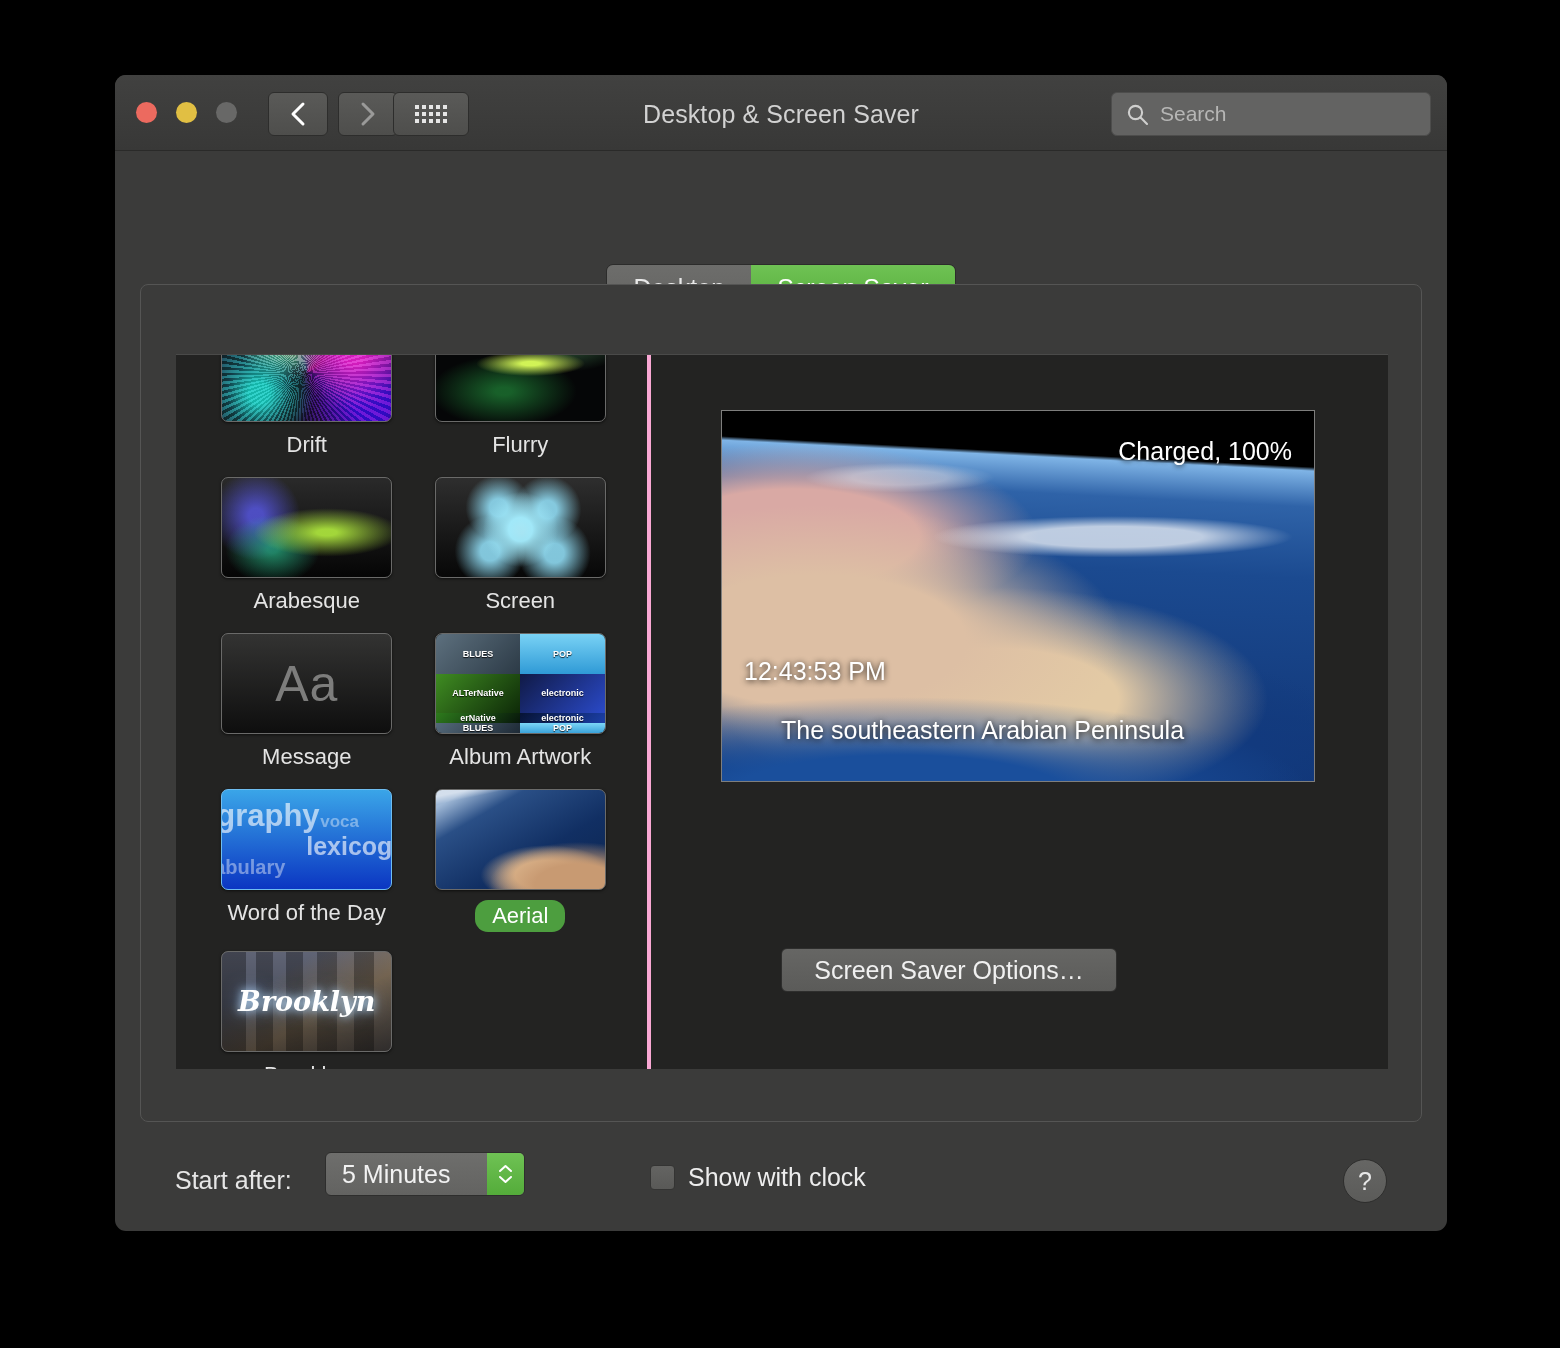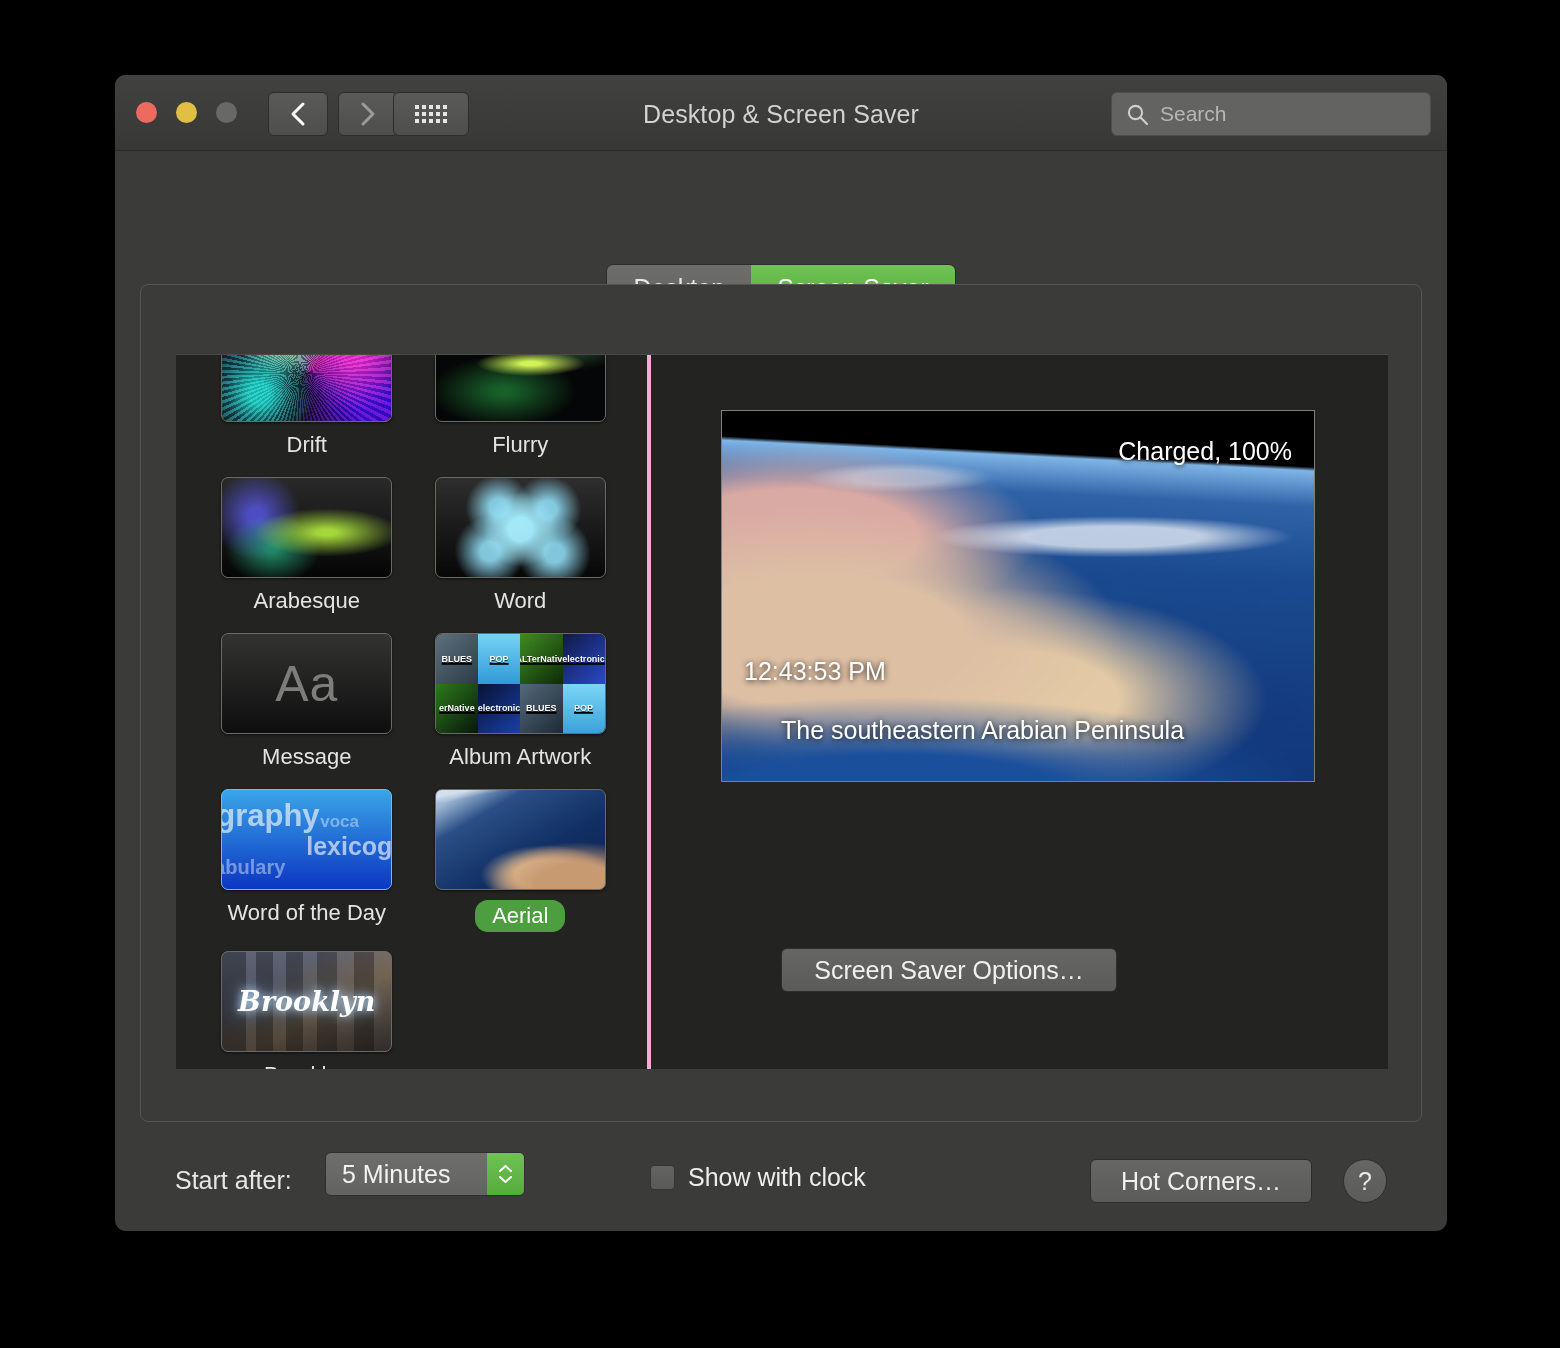--- a/index.html
+++ b/index.html
@@ -157,21 +157,21 @@
       radial-gradient(circle at 32% 74%, rgba(150,230,255,.85) 0 7%, transparent 26%),
       radial-gradient(circle at 70% 76%, rgba(150,230,255,.85) 0 7%, transparent 26%),
       radial-gradient(circle at 50% 52%, rgba(200,60,30,.9) 0 4%, transparent 12%),
       linear-gradient(#2e2e2e,#070707);
   }
   .t-message {
     background:linear-gradient(#333332,#0e0e0e);
     display:flex; align-items:center; justify-content:center;
   }
   .t-message span { font-size:50px; color:#7d7d7c; letter-spacing:1px; }
-  .t-album { display:grid; grid-template-columns:repeat(4,1fr); grid-template-rows:1fr 1fr;text-decoration:underline; }
+  .t-album { display:grid; grid-template-columns:repeat(2,1fr); grid-template-rows:1fr 1fr; }
   .t-album i { display:block; font-style:normal; font-size:9px; color:#fff;
     display:flex; align-items:center; justify-content:center; font-weight:bold;
     text-shadow:0 1px 1px rgba(0,0,0,.8); overflow:hidden; }
   .ab1 { background:linear-gradient(135deg,#5d707e,#2c3a46); }
   .ab2 { background:linear-gradient(#79d2f5,#2f9ad6); }
   .ab3 { background:linear-gradient(135deg,#3f8c22,#0e2a08); }
   .ab4 { background:linear-gradient(135deg,#101a46,#2a49c7); }
   .ab5 { background:linear-gradient(135deg,#2d7a1c,#07160a); }
   .ab6 { background:linear-gradient(135deg,#061334,#1b3fa8); }
   .ab7 { background:linear-gradient(135deg,#54697a,#1e2a36); }
@@ -374,21 +374,21 @@
               <div class="cname">Flurry</div>
             </div>
 
             <div class="cell">
               <div class="thumb t-arabesque"></div>
               <div class="cname">Arabesque</div>
             </div>
 
             <div class="cell">
               <div class="thumb t-shell"></div>
-              <div class="cname">Word</div>
+              <div class="cname">Screen</div>
             </div>
 
             <div class="cell">
               <div class="thumb t-message">
                 <span>Aa</span>
               </div>
               <div class="cname">Message</div>
             </div>
 
             <div class="cell">
@@ -459,18 +459,17 @@
         </span>
       </div>
 
       <div class="checkrow r1">
         <label class="check">
           <span class="cbox"></span>
           <span>Show with clock</span>
         </label>
       </div>
 
-      <div class="hotbtn">Hot Corners…</div>
       <div class="helpbtn">?</div>
     </div>
 
   </div>
 </div>
 
 </body></html>

